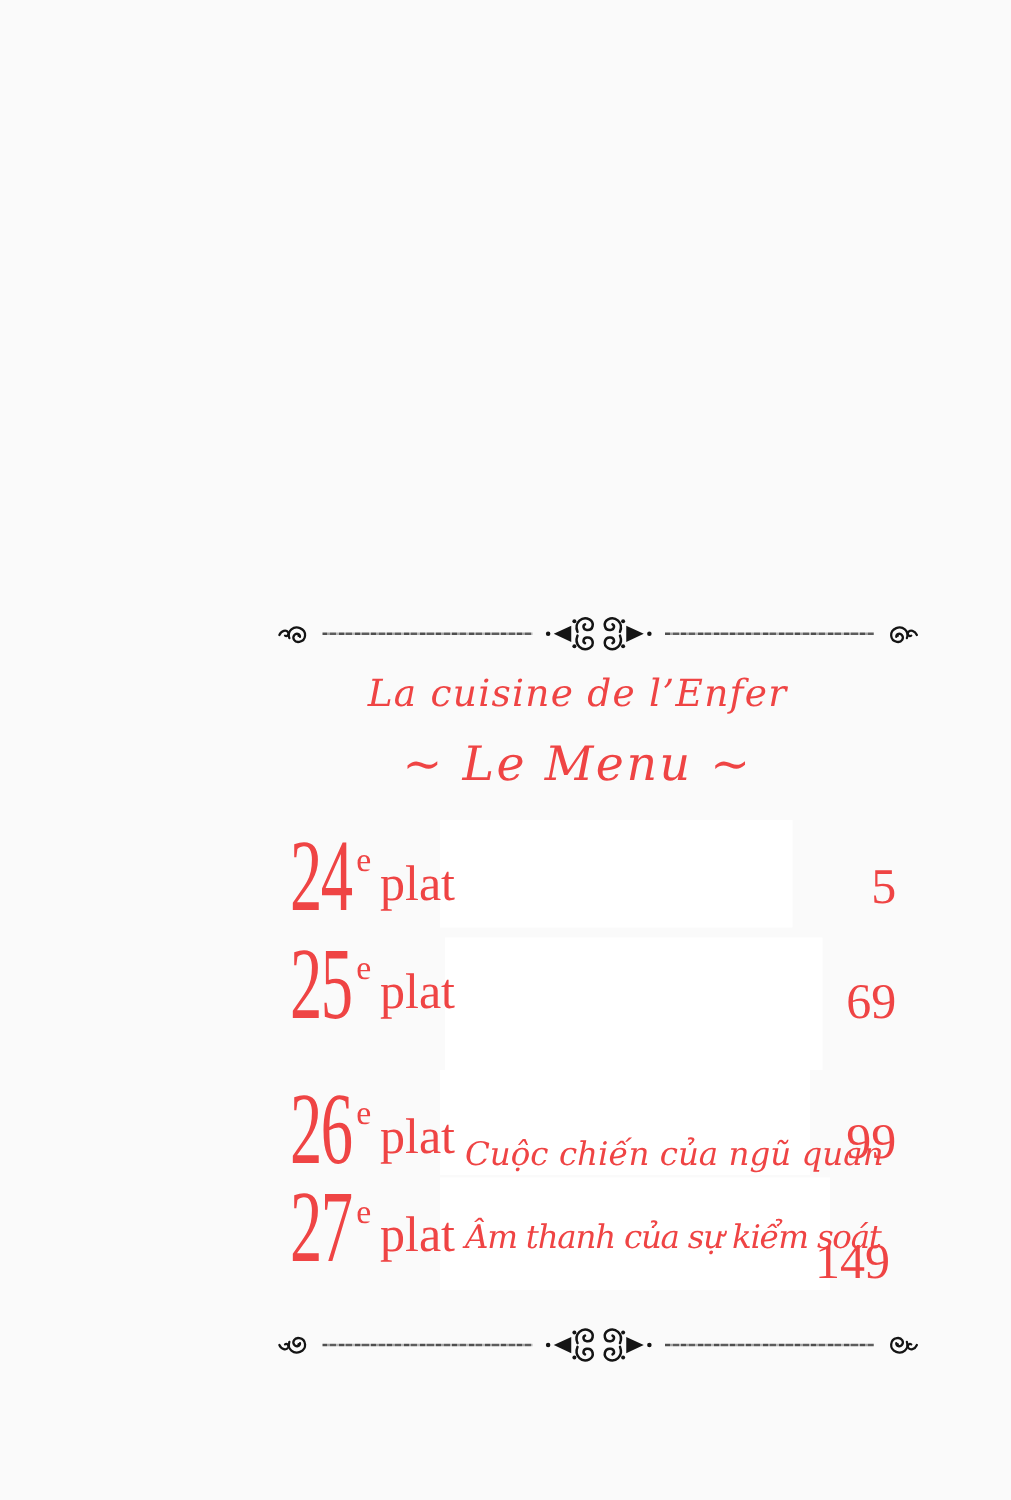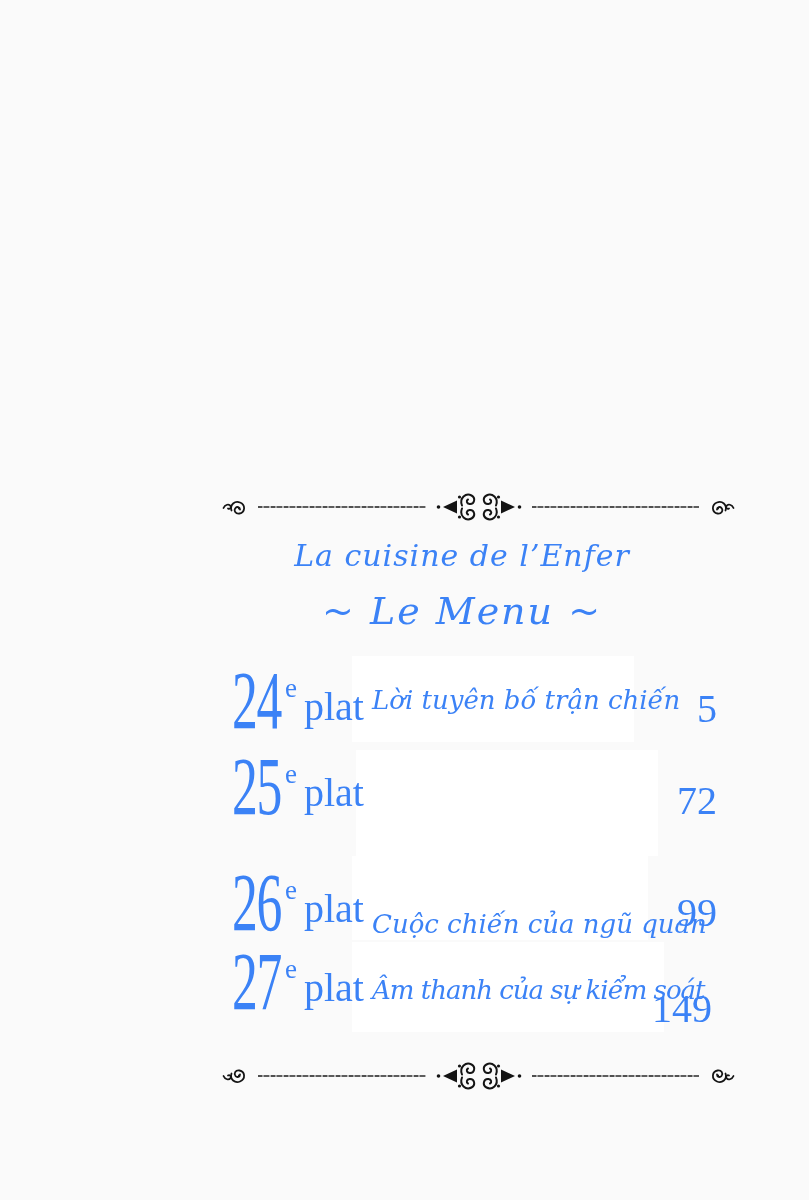--- a/index.html
+++ b/index.html
@@ -1,19 +1,19 @@
 <!DOCTYPE html>
 <html><head>
 <meta charset="utf-8">
 <style>
   html,body{margin:0;padding:0;background:#e9e9e9;}
   .page{
     position:relative;width:809px;height:1200px;margin:0 auto;
     background:#fafafa;overflow:hidden;
-    font-family:"Liberation Serif", serif;color:#3b82f6;
+    font-family:"Liberation Serif", serif;color:#ef4444;
   }
   
   .titlebox{position:absolute;background:#ffffff;}
   .tb1{left:352px;top:656px;width:282px;height:86px;}
   .tb2{left:356px;top:750px;width:302px;height:106px;}
   .tb3{left:352px;top:856px;width:296px;height:84px;}
   .tb4{left:352px;top:942px;width:312px;height:90px;}
 
   
   .divider{position:absolute;left:222px;width:513px;height:36px;display:flex;align-items:center;}
@@ -107,29 +107,28 @@
     </svg>
   </div>
 
   <div class="main-title">La cuisine de l’Enfer</div>
   <div class="subtitle">~ Le Menu ~</div>
 
   <div class="entry e1">
     <span class="num">24</span>
     <span class="sup">e</span>
     <span class="plat">plat</span>
-    <span class="etitle">Lời tuyên bố trận chiến</span>
     <span class="epage">5</span>
   </div>
 
   <div class="entry e2">
     <span class="num">25</span>
     <span class="sup">e</span>
     <span class="plat">plat</span>
-    <span class="epage">72</span>
+    <span class="epage">69</span>
   </div>
 
   <div class="entry e3">
     <span class="num">26</span>
     <span class="sup">e</span>
     <span class="plat">plat</span>
     <span class="etitle">Cuộc chiến của ngũ quan</span>
     <span class="epage">99</span>
   </div>
 

